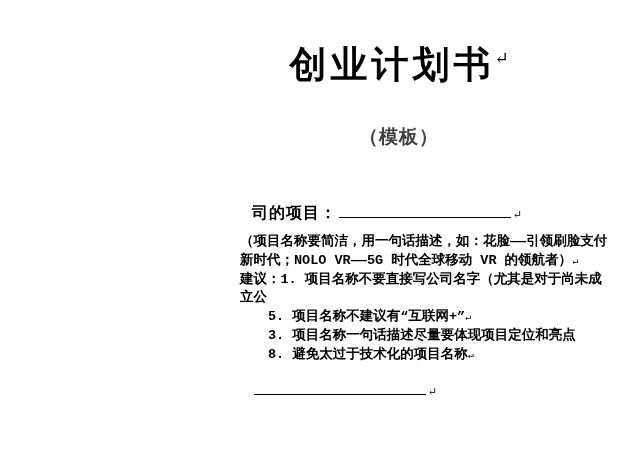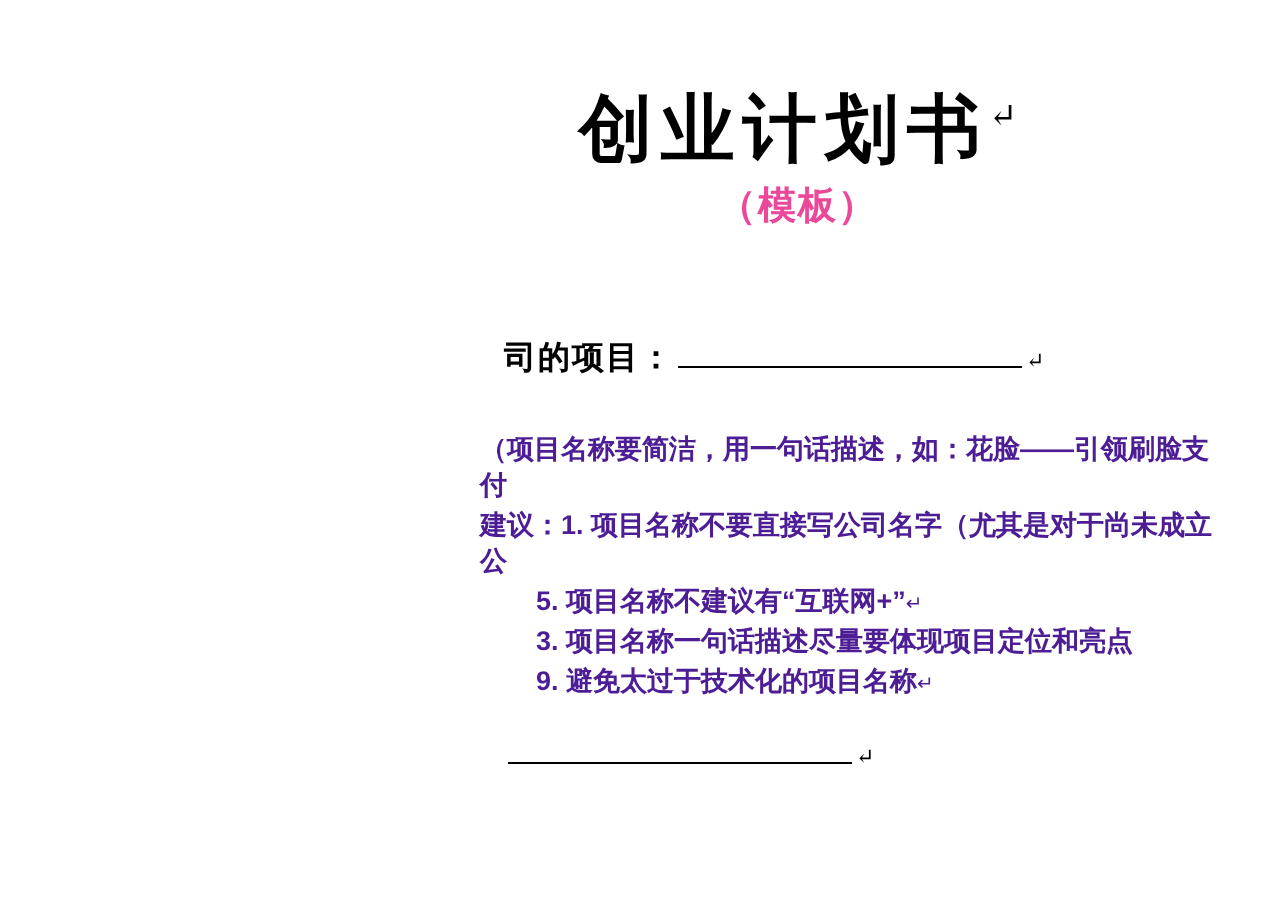--- a/index.html
+++ b/index.html
@@ -99,21 +99,22 @@
     font-size: 17px;
     font-weight: normal;
     vertical-align: super;
     letter-spacing: 0;
   }
 
   .subtitle {
     text-align: center;
     font-size: 19px;
     font-weight: bold;
-    color: #ec4899;
+    color: #404040;
+    margin-top: 34px;
     letter-spacing: 1px;
   }
 
   .field-row {
     display: flex;
     align-items: baseline;
     margin-top: 12px;
     padding-left: 78px;
     font-size: 16px;
     font-weight: bold;
@@ -131,28 +132,28 @@
     margin-left: 2px;
   }
   .field-cr {
     font-size: 11px;
     font-weight: normal;
     color: #000000;
     margin-left: 2px;
   }
 
   .red-block {
-    margin-top: 26px;
+    margin-top: 9px;
     padding-left: 66px;
     padding-right: 14px;
-    color: #4c1d95;
+    color: #000000;
     font-size: 13.5px;
     line-height: 18px;
     font-weight: bold;
-    font-family: Liberation Sans, sans-serif;
+    font-family: Liberation Mono, monospace;
   }
   .red-line { white-space: normal; }
   .red-line.indent1 { padding-left: 28px; }
   .cr {
     font-size: 10px;
     font-weight: normal;
   }
 
   .spacer-1 { height: 10px; }
 </style>
@@ -190,30 +191,33 @@
         <span class="field-label">司的项目：</span>
         <span class="field-blank"></span>
         <span class="field-cr">↵</span>
       </div>
 
       <div class="red-block">
         <div class="red-line">
           <span>（项目名称要简洁，用一句话描述，如：花脸——引领刷脸支付</span><span class="cr"></span>
         </div>
         <div class="red-line">
+          <span>新时代；NOLO VR——5G 时代全球移动 VR 的领航者）</span><span class="cr">↵</span>
+        </div>
+        <div class="red-line">
           <span>建议：1. 项目名称不要直接写公司名字（尤其是对于尚未成立公</span><span class="cr"></span>
         </div>
         <div class="red-line indent1">
           <span>5. 项目名称不建议有“互联网+”</span><span class="cr">↵</span>
         </div>
         <div class="red-line indent1">
           <span>3. 项目名称一句话描述尽量要体现项目定位和亮点</span><span class="cr"></span>
         </div>
         <div class="red-line indent1">
-          <span>9. 避免太过于技术化的项目名称</span><span class="cr">↵</span>
+          <span>8. 避免太过于技术化的项目名称</span><span class="cr">↵</span>
         </div>
       </div>
 
       <div class="field-row" style="margin-top:14px;">
         <span class="field-blank"></span>
         <span class="field-cr">↵</span>
       </div>
 
     </div>
   </div>

